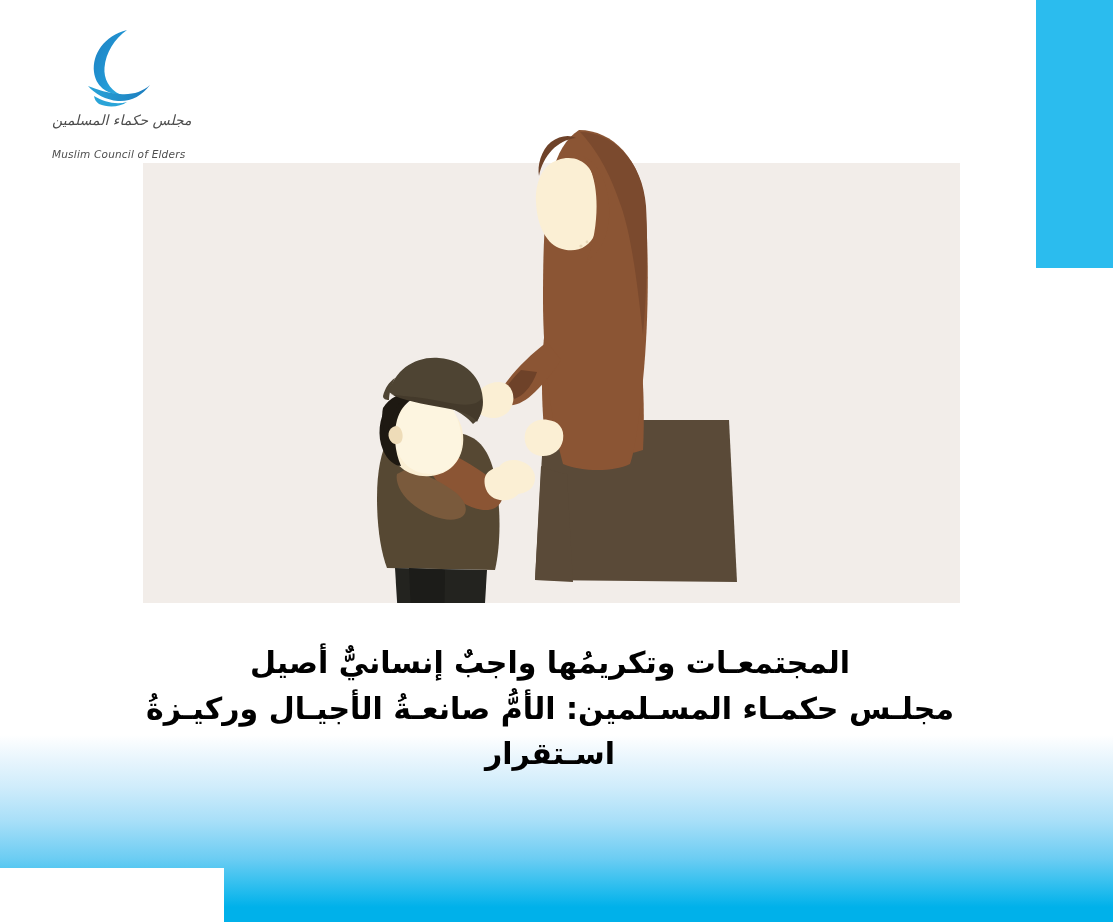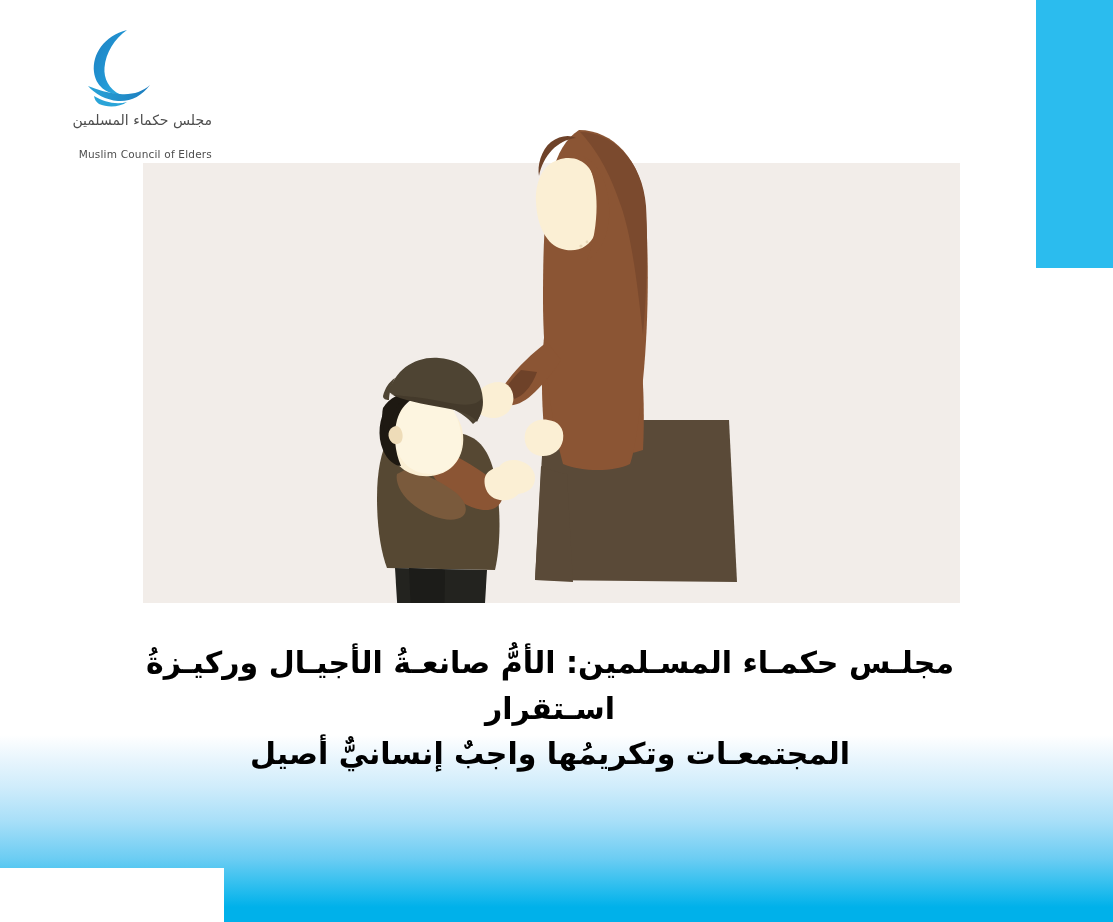--- a/index.html
+++ b/index.html
@@ -33,21 +33,21 @@
   }
   .bottom-white-block{
     position:absolute; left:0; top:868px; width:224px; height:54px;
     background:#ffffff;
   }
 
   
   .logo{position:absolute; left:52px; top:28px; width:160px; height:118px;}
   .logo-mark{position:absolute; left:28px; top:0; width:76px; height:80px;}
   .logo-mark svg{display:block;}
-  .logo-text{position:absolute; left:0; top:84px; width:160px; text-align:right;}
+  .logo-text{position:absolute; left:0; top:84px; width:160px; text-align:left;font-style:italic;}
   .logo-ar{
     font-size:14px; color:#4d4d4d; direction:rtl; letter-spacing:0px;
     line-height:1.25; white-space:nowrap;
   }
   .logo-en{
     font-size:10.5px; color:#4d4d4d; letter-spacing:0.2px; line-height:1.3;
     white-space:nowrap; margin-top:18px;
   }
 
   
@@ -183,17 +183,17 @@
 
       <path d="M248 274 C258 280 280 284 302 288 C320 291 330 296 334 302 C338 294 340 286 339 278
                C330 292 300 280 272 277 C260 276 252 275 248 274 Z" fill="#443A2B"></path>
     </svg>
   </div>
 
   <div class="bottom-gradient"></div>
   <div class="bottom-white-block"></div>
 
   <div class="headline">
+    <div>المجتمعـات وتكريمُها واجبٌ إنسانيٌّ أصيل</div>
     <div>مجلـس حكمـاء المسـلمين: الأمُّ صانعـةُ الأجيـال وركيـزةُ اسـتقرار</div>
-    <div>المجتمعـات وتكريمُها واجبٌ إنسانيٌّ أصيل</div>
   </div>
 
 </div>
 
 </body></html>

